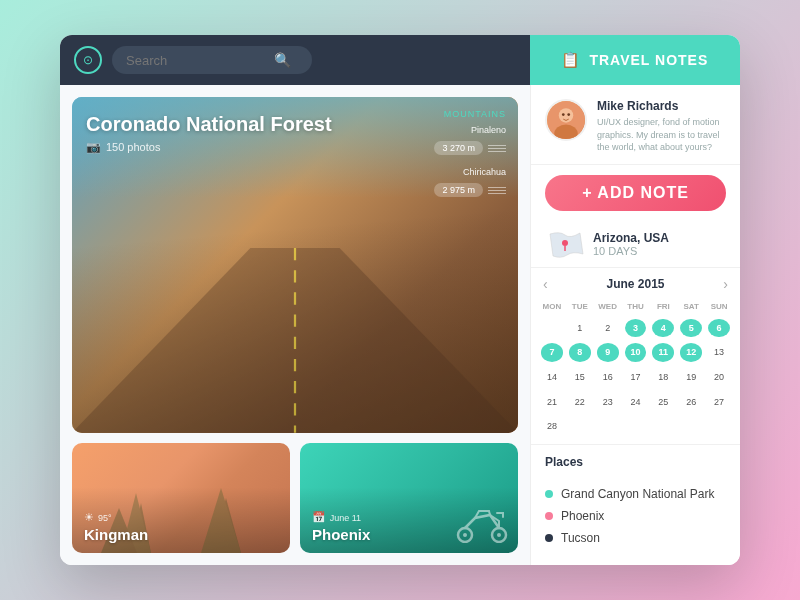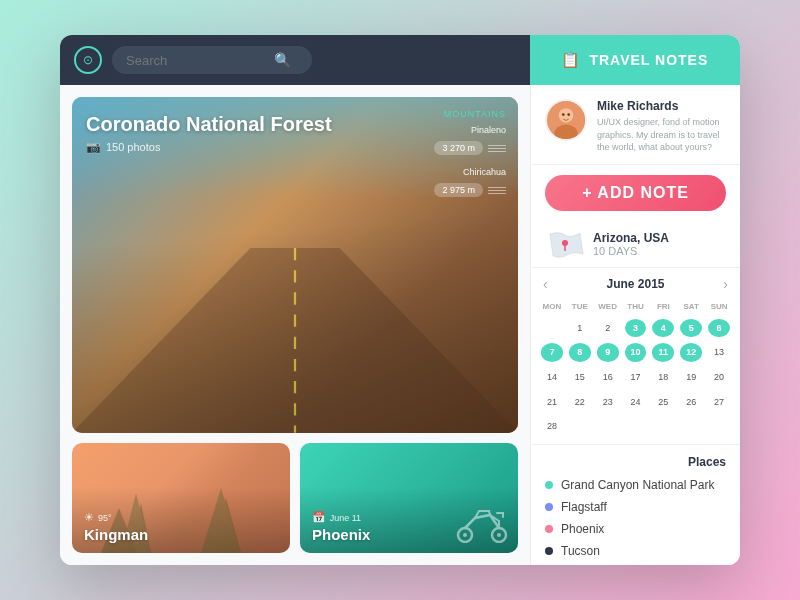--- a/index.html
+++ b/index.html
@@ -366,22 +366,22 @@
     .cal-day.empty { color: transparent; }
     .cal-day.highlighted { background: #4dd9c0; color: #fff; font-weight: 700; border-radius: 50%; }
     
     .places-section {
       padding: 10px 14px;
     }
     .places-title {
       font-size: 12px;
       font-weight: 700;
       color: #2d3748;
-      text-align: right;
-      margin-bottom: 5px;
+      text-align: left;
+      margin-bottom: 14px;
     }
     .place-item {
       display: flex;
       align-items: center;
       gap: 8px;
       padding: 4px 0;
       cursor: pointer;
     }
     .place-dot {
       width: 8px;
@@ -585,24 +585,20 @@
       </div>
 
       <div class="places-section">
         <div class="places-title">Places</div>
         <div id="places-list">
             <div class="place-item">
               <div class="place-dot" style="background: rgb(77, 217, 192);"></div>
               <span class="place-name">Grand Canyon National Park</span>
             </div>
             <div class="place-item">
-              <div class="place-dot" style="background: rgb(124, 140, 248);"></div>
-              <span class="place-name">Flagstaff</span>
-            </div>
-            <div class="place-item">
               <div class="place-dot" style="background: rgb(248, 124, 154);"></div>
               <span class="place-name">Phoenix</span>
             </div>
             <div class="place-item">
               <div class="place-dot" style="background: rgb(45, 55, 72);"></div>
               <span class="place-name">Tucson</span>
             </div>
           </div>
       </div>
     </div>

